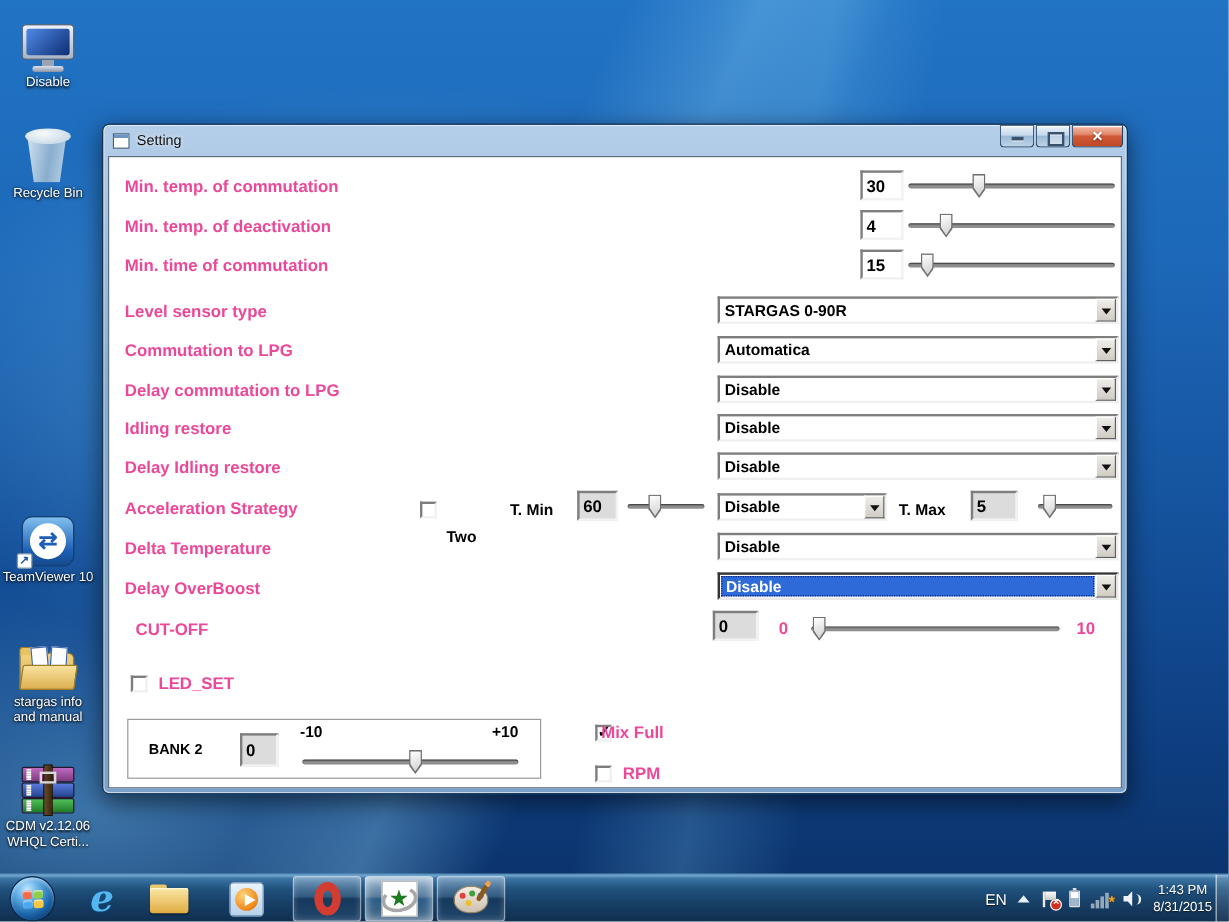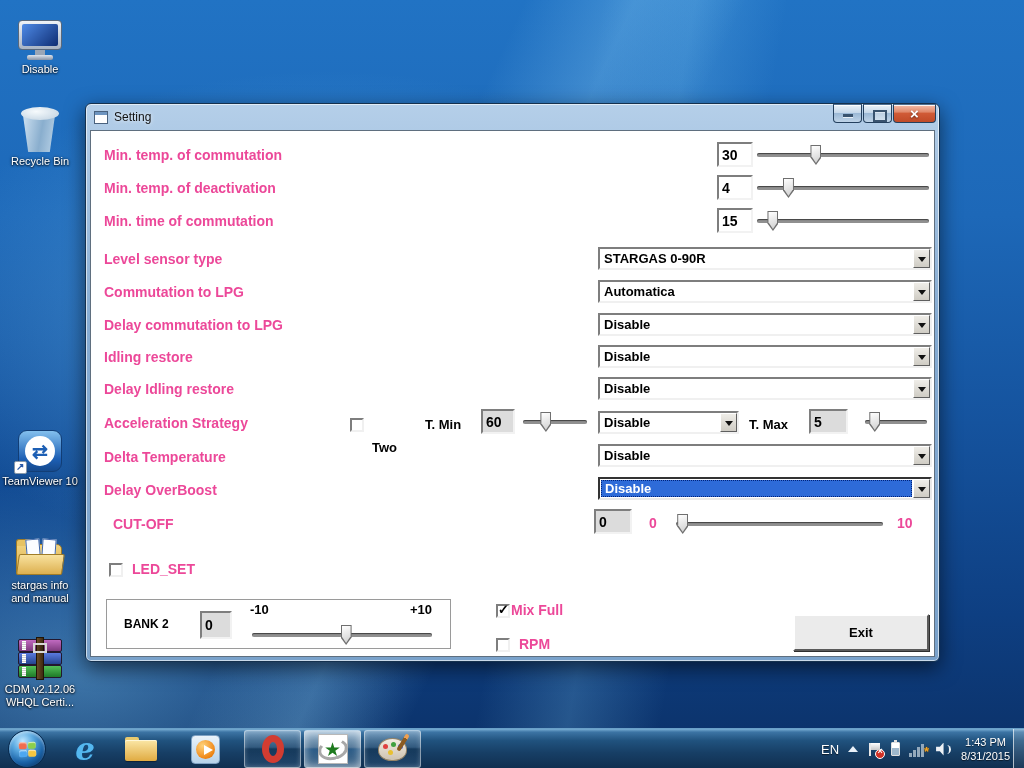--- a/index.html
+++ b/index.html
@@ -345,25 +345,24 @@
         <input class="tbx gray" style="left: 93px; top: 11px; width: 32px; height: 28px;" value="0">
         <span class="slabel" style="left:143px;top:2px;">-10</span>
         <span class="slabel" style="left:303px;top:2px;">+10</span>
         <div class="slider" style="left:145px;top:24px;width:180px;">
           <div class="track"></div>
             <div class="thumb" style="left:52%;"></div>
         </div>
       </div>
 
       <span class="cb checked" style="left:405px;top:473px;"></span>
-      <span class="flabel" style="left:420px;top:471px;">Mix Full</span>
+      <span class="flabel" style="left:410px;top:471px;">Mix Full</span>
       <span class="cb" style="left:405px;top:507px;"></span>
       <span class="flabel" style="left:428px;top:505px;">RPM</span>
 
-      <div class="pushbtn" style="left:702px;top:483px;width:136px;height:37px;">Exit</div>
     </div>
   </div>
 
   <div class="taskbar">
     <div class="orb">
       <div class="flag">
         <i style="background:#f16c4d;"></i>
           <i style="background:#8ccf4a;"></i>
           <i style="background:#4da7f0;"></i>
           <i style="background:#f5c63f;"></i>

